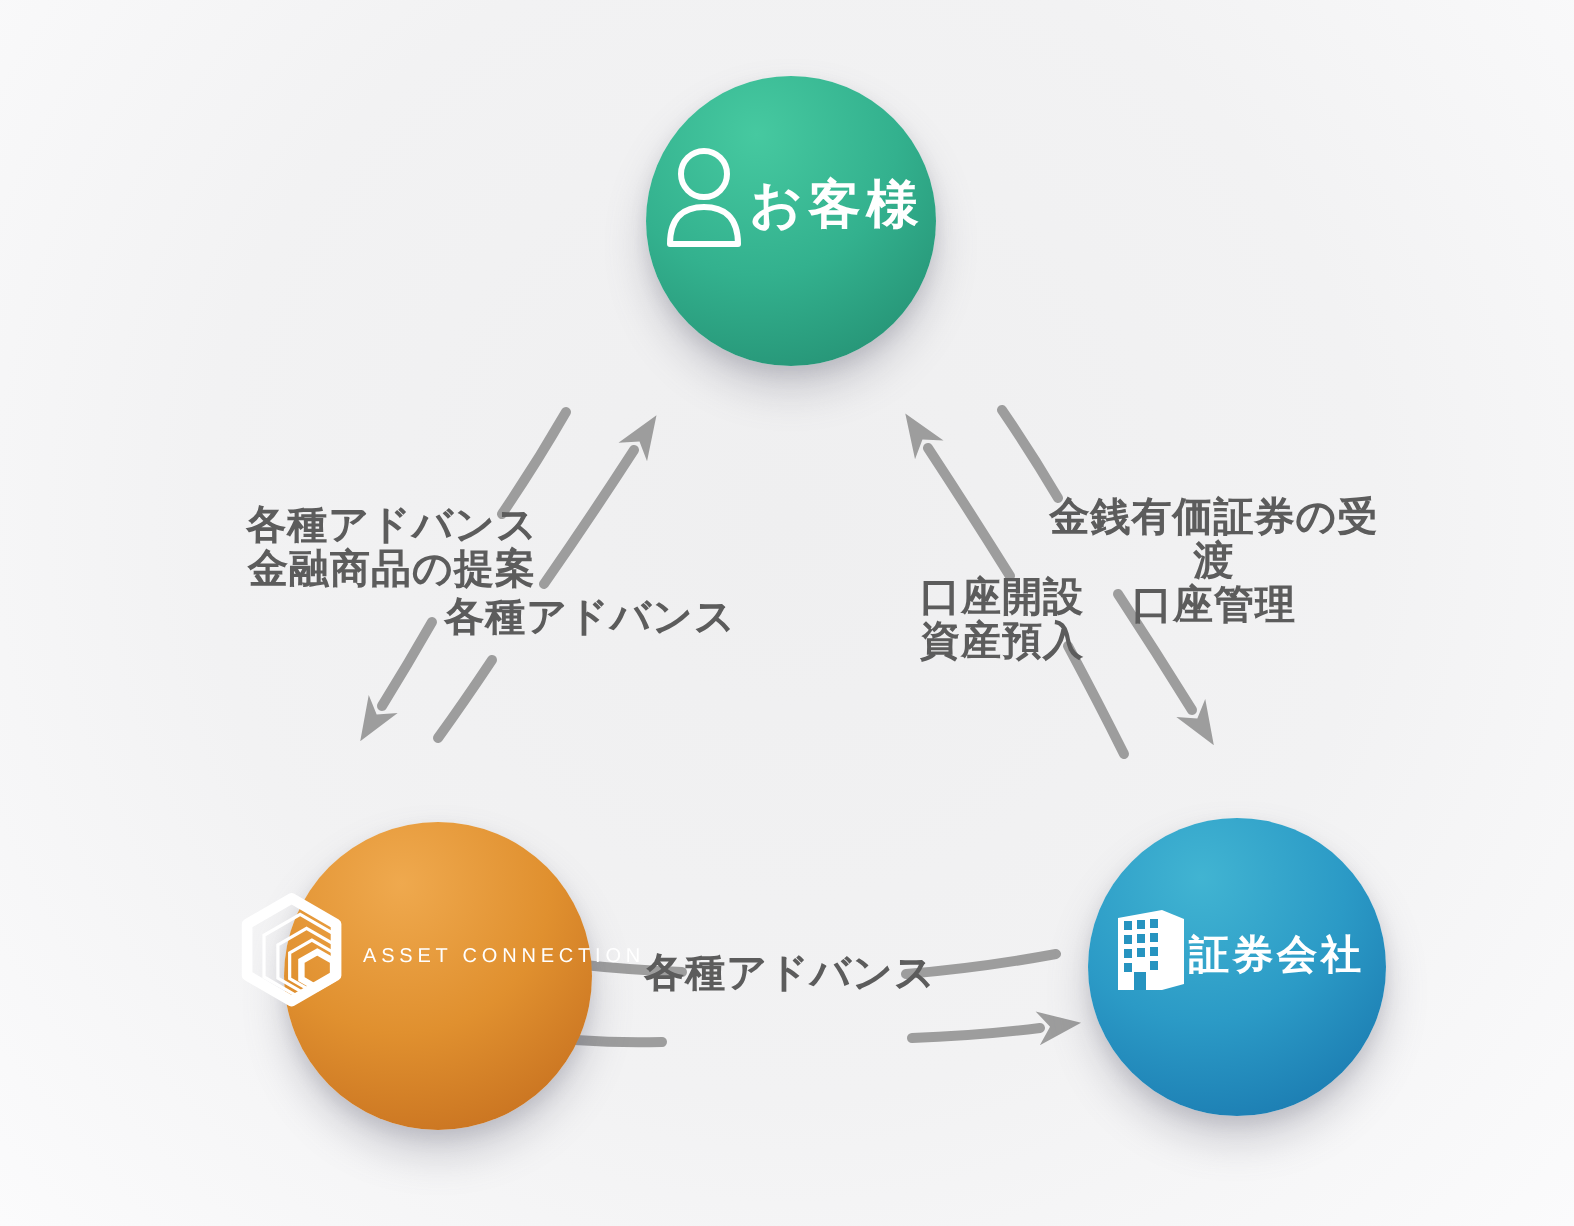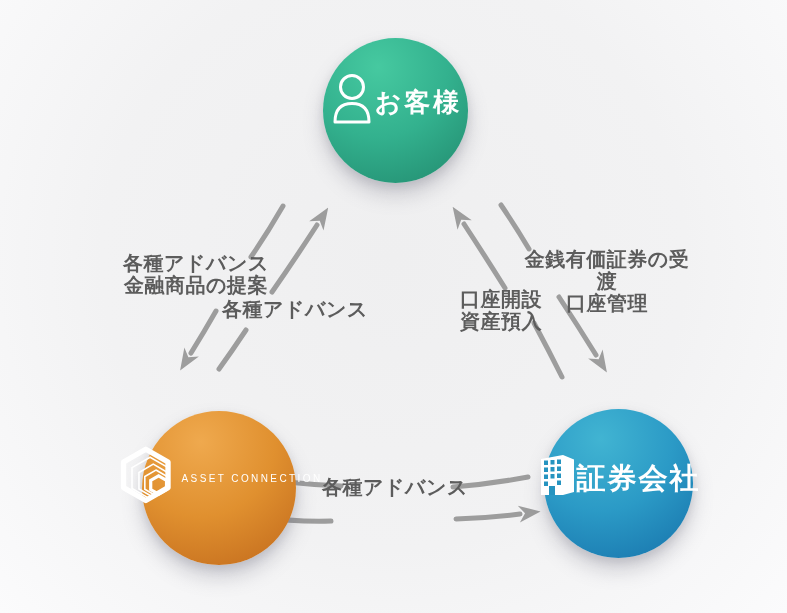--- a/index.html
+++ b/index.html
@@ -28,21 +28,21 @@
     background:radial-gradient(circle at 38% 20%, #efa94e 0%, #e0902f 48%, #c0681b 100%);
     margin-left:35px;
   }
   .node-asset .node-inner{transform:translateY(-11px);}
   .node-securities{
     left:544px;top:409px;width:149px;height:149px;
     background:radial-gradient(circle at 38% 20%, #41b4d2 0%, #2b9ac6 48%, #1671aa 100%);
   }
   .node-securities .node-inner{transform:translateY(-10px);}
   .node-label{
-    color:#ffffff;font-weight:700;font-size:29px;line-height:28px;
+    color:#ffffff;font-weight:700;font-size:20px;line-height:28px;
     letter-spacing:2px;white-space:nowrap;margin-top:8px;
   }
   .node-customer .node-label{font-size:26px;letter-spacing:3px;}
   .ac-label{
     color:#ffffff;font-weight:400;font-size:10px;line-height:12px;
     letter-spacing:2.4px;white-space:nowrap;margin-top:4px;
   }
   .edge-label{
     position:absolute;transform:translateX(-50%);
     text-align:center;white-space:pre-line;

